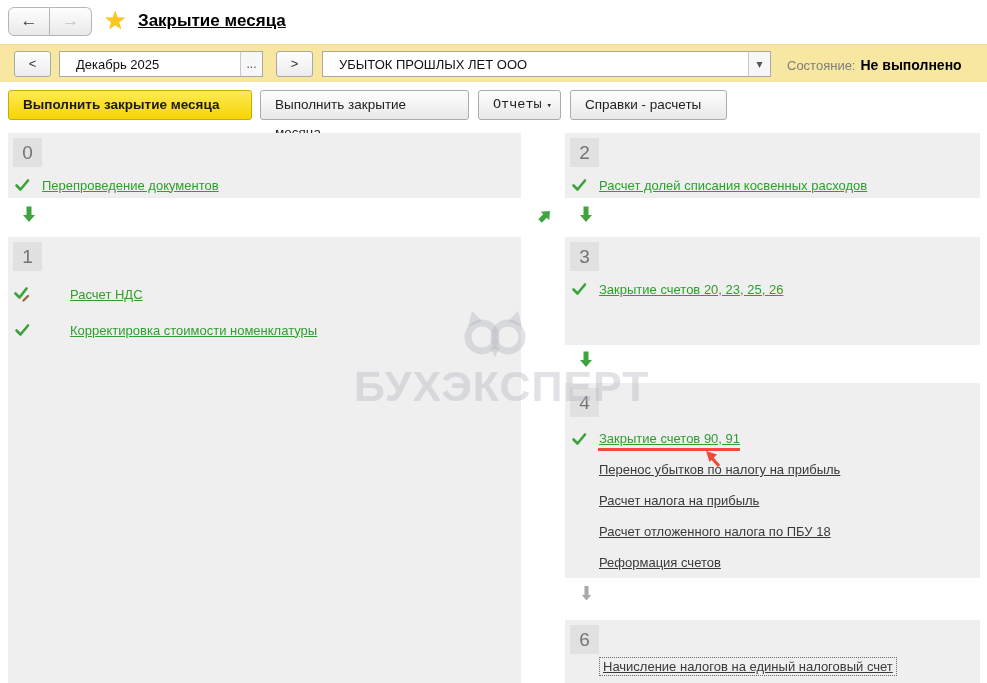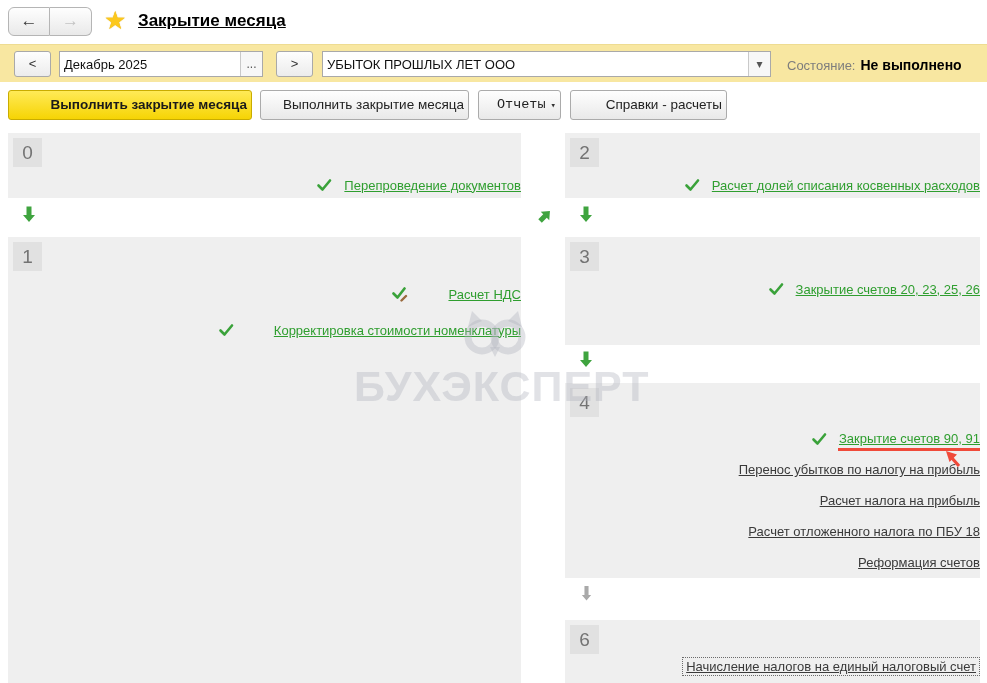--- a/index.html
+++ b/index.html
@@ -35,56 +35,56 @@
     background: linear-gradient(#fefefe, #ececec); text-align: center; line-height: 24px;
     font-size: 13px; color: #333; cursor: pointer;
   }
   .tb-prev { left: 14px; width: 37px; }
   .tb-next { left: 276px; width: 37px; }
   .combo { position: absolute; top: 6px; height: 26px; background: #fff; border: 1px solid #a9a9a9;
     display: flex; align-items: stretch; }
   .combo-period { left: 59px; width: 204px; }
   .combo-company { left: 322px; width: 449px; }
   .combo input {
-    flex: 1; border: none; outline: none; padding: 0 4px; font-size: 13px;
+    flex: 1; border: none; outline: none; padding: 0 16px; font-size: 13px;
     font-family: "Liberation Sans", sans-serif; color: #111; background: transparent; min-width: 0;
   }
   .combo-side-btn {
     width: 22px; border-left: 1px solid #c9c9c9; background: #f7f7f7; color: #555;
     font-size: 12px; line-height: 24px; text-align: center; cursor: pointer;
   }
   .status-wrap { position: absolute; left: 787px; top: 12px; white-space: nowrap; }
   .status-label { color: #7d7d7d; font-size: 13px; }
   .status-value { color: #000; font-size: 14px; font-weight: bold; margin-left: 5px; }
 
   
   .actions { position: absolute; left: 0; top: 82px; width: 987px; height: 42px; background: #fff; }
   .act-btn {
     position: absolute; top: 8px; height: 30px; border: 1px solid #ababab; border-radius: 3px;
     background: linear-gradient(#fefefe, #e9e9e9); font-size: 13.5px; color: #222;
-    text-align: right; cursor: pointer; padding: 0 4px; line-height: 28px;
+    text-align: left; cursor: pointer; padding: 0 14px; line-height: 28px;
     font-family: "Liberation Sans", sans-serif;
   }
   .act-primary {
     left: 8px; width: 244px; font-weight: bold;
     background: linear-gradient(#ffea57, #f6d404); border: 1px solid #c9ac00; color: #1a1a1a;
   }
   .act-cancel { left: 260px; width: 209px; }
   .act-reports { left: 478px; width: 83px; font-family: Liberation Mono, monospace; }
   .act-ref { left: 570px; width: 157px; }
   .dd-caret { font-size: 9px; color: #333; margin-left: 5px; }
 
   
   .panel { position: absolute; background: #efefef; }
   .num-box {
     position: absolute; left: 5px; top: 5px; width: 29px; height: 29px; background: #e1e1e1;
     color: #737373; font-size: 19px; line-height: 29px; text-align: center;
   }
   .rows { position: absolute; left: 0; top: 39px; right: 0; }
-  .row { display: flex; align-items: center; padding-left: 14px; height: 26px; justify-content: flex-end; }
+  .row { display: flex; align-items: center; padding-left: 6px; height: 26px; }
   .row .icon-cell { width: 16px; height: 16px; margin-right: 12px; flex: 0 0 16px; }
   .tall .row { height: 36px; gap: 28px; }
   .dense .row { height: 31px; }
   .step-link { text-decoration: underline; cursor: pointer; white-space: nowrap; }
   .step-link.done { color: #2f9e2f; }
   .step-link.pending { color: #3a3a3a; }
   .step-link.focused { color: #3a3a3a; border: 1px dotted #6b6b6b; padding: 1px 3px; }
   .annot-wrap { position: relative; display: inline-block; }
   .red-underline { position: absolute; left: -1px; top: 17px; width: 101%; height: 3px; background: #f04a3a; }
   .red-arrow { position: absolute; right: 18px; top: 20px; }

